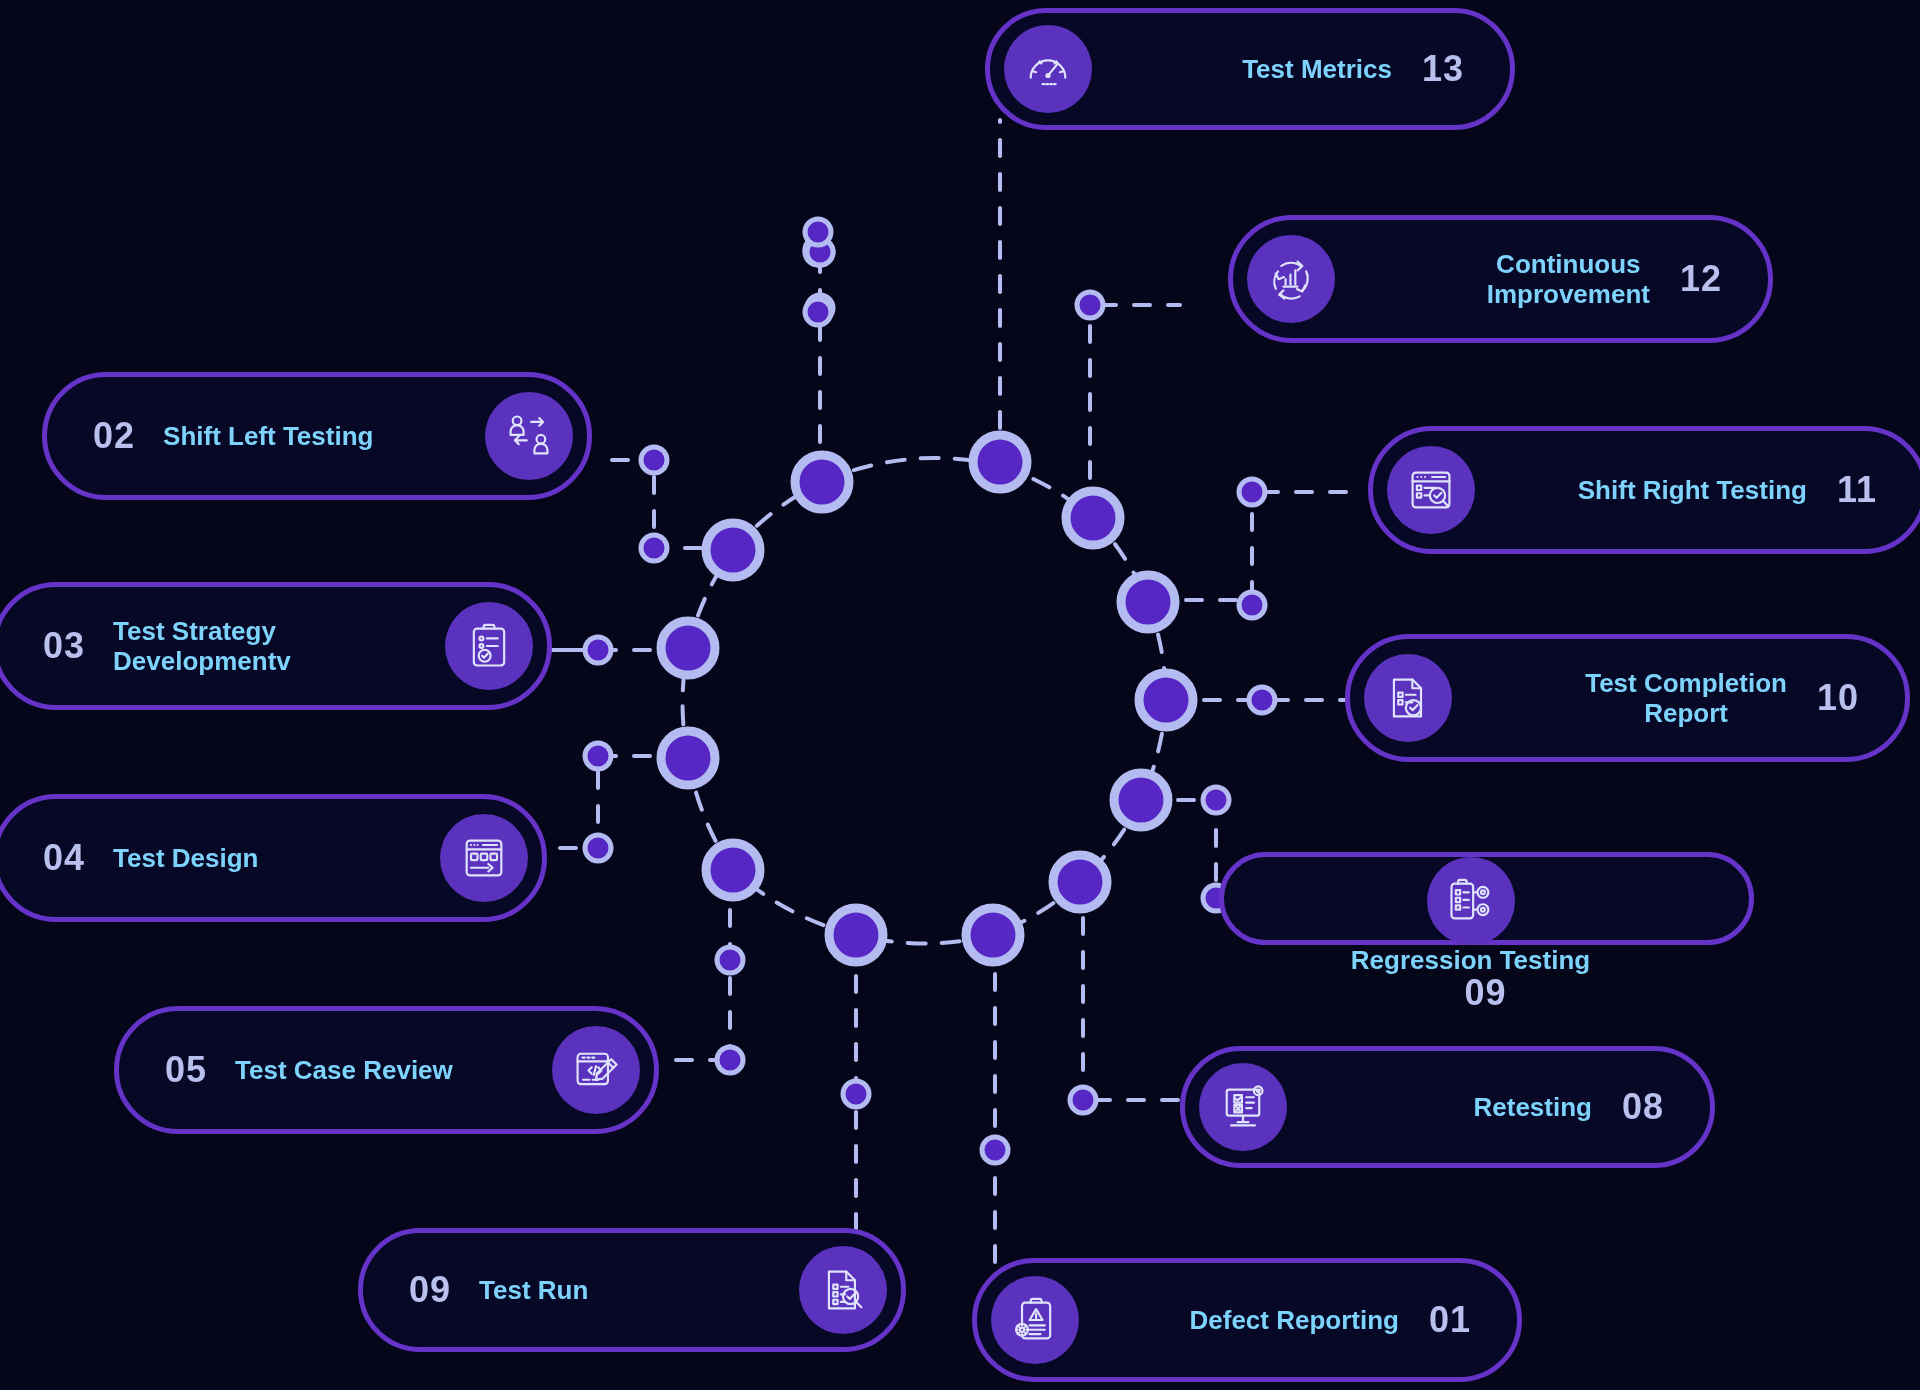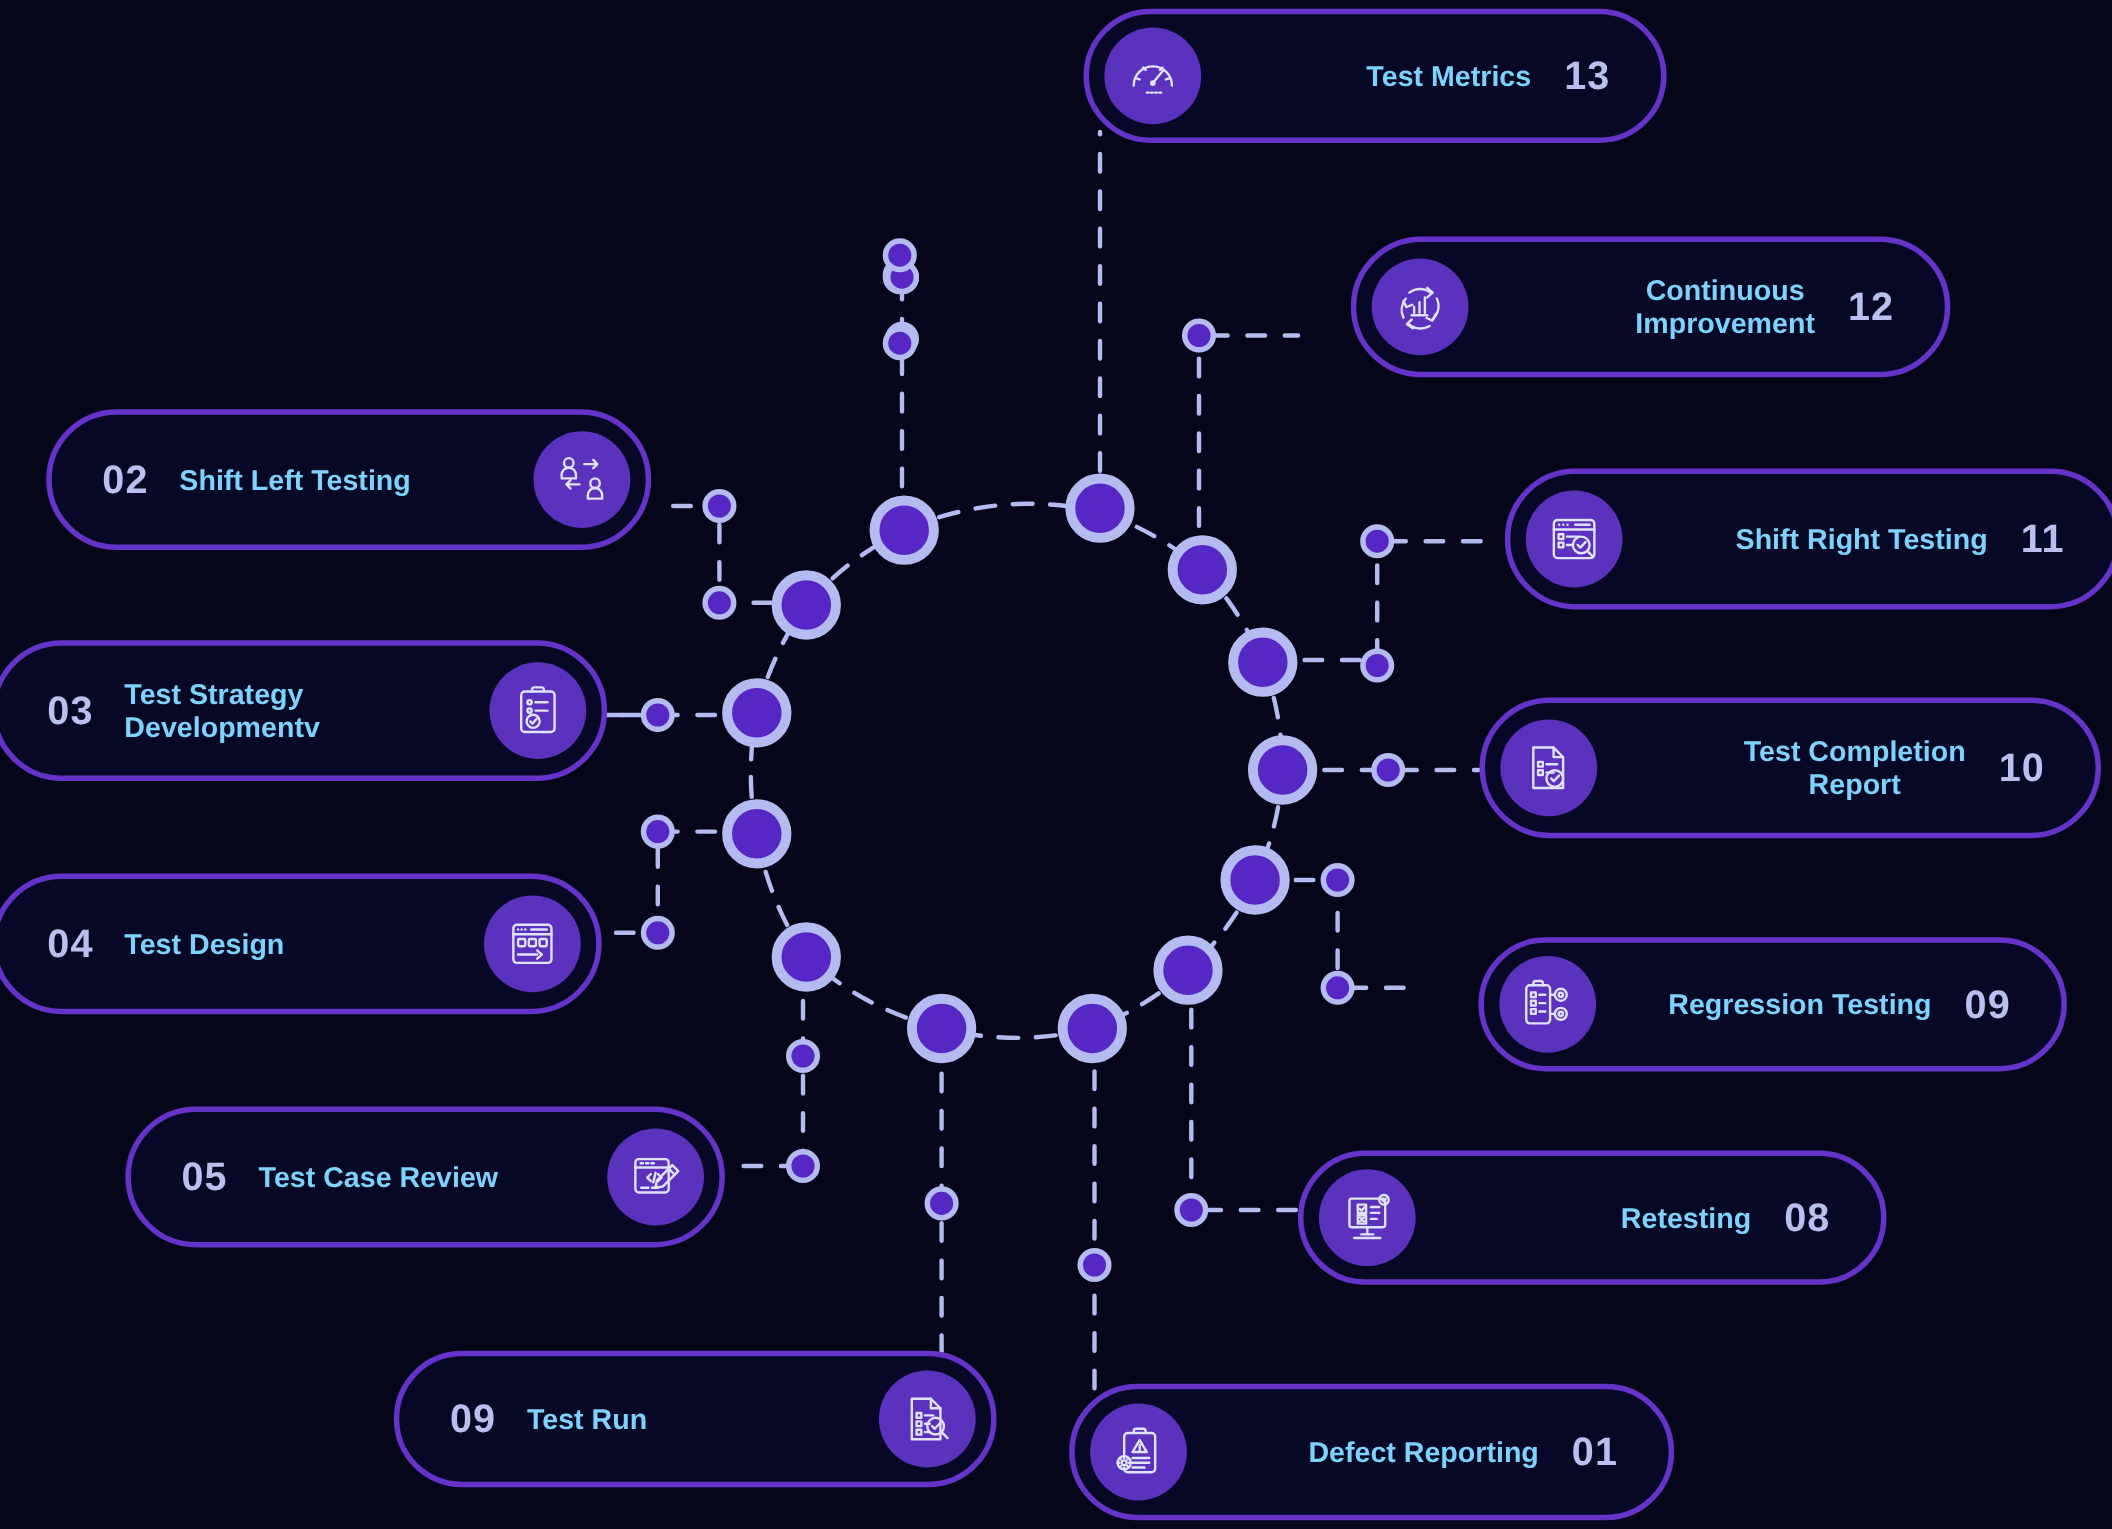--- a/index.html
+++ b/index.html
@@ -329,21 +329,21 @@
         <path d="M23 12h13"></path>
         <rect x="12" y="20" width="6" height="6" rx="1"></rect>
         <rect x="21" y="20" width="6" height="6" rx="1"></rect>
         <rect x="30" y="20" width="6" height="6" rx="1"></rect>
         <path d="M12 33h16"></path>
           <path d="M28 29.5l4 3.5-4 3.5"></path>
       </svg>
     </div>
   </div>
 
-  <div class="card right" style="left:1344px; top:852px; width:535px; height:122px;">
+  <div class="card right" style="left:1219px; top:852px; width:535px; height:93px;flex-direction:column;">
     <div class="badge">
       <svg viewBox="0 0 48 48" fill="none" stroke="#dfe3fb" stroke-width="2" stroke-linecap="round" stroke-linejoin="round">
         <rect x="6" y="8" width="20" height="32" rx="3"></rect>
         <path d="M12 8V6.5a2 2 0 0 1 2-2h4a2 2 0 0 1 2 2V8"></path>
         <rect x="10" y="14" width="4" height="4"></rect>
           <path d="M17 16h5"></path>
         <rect x="10" y="21" width="4" height="4"></rect>
           <path d="M17 23h5"></path>
         <rect x="10" y="28" width="4" height="4"></rect>
           <path d="M17 30h5"></path>

